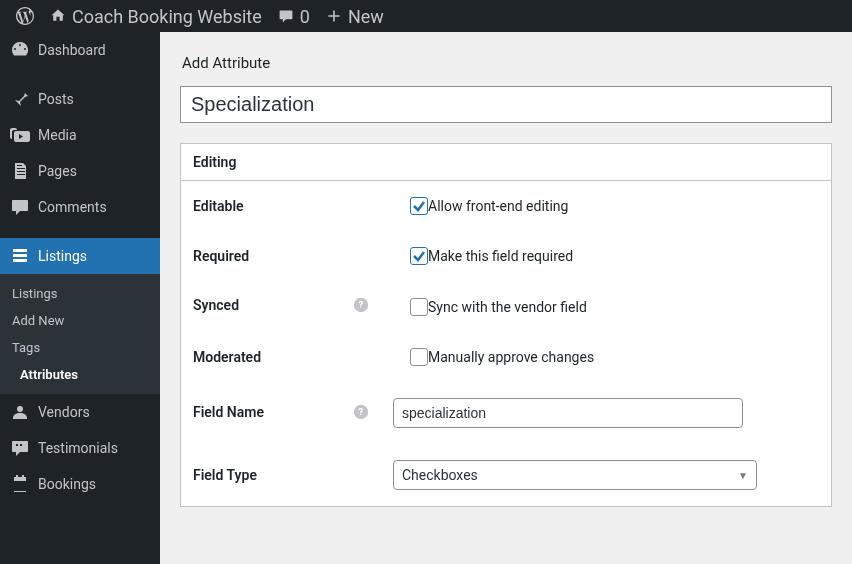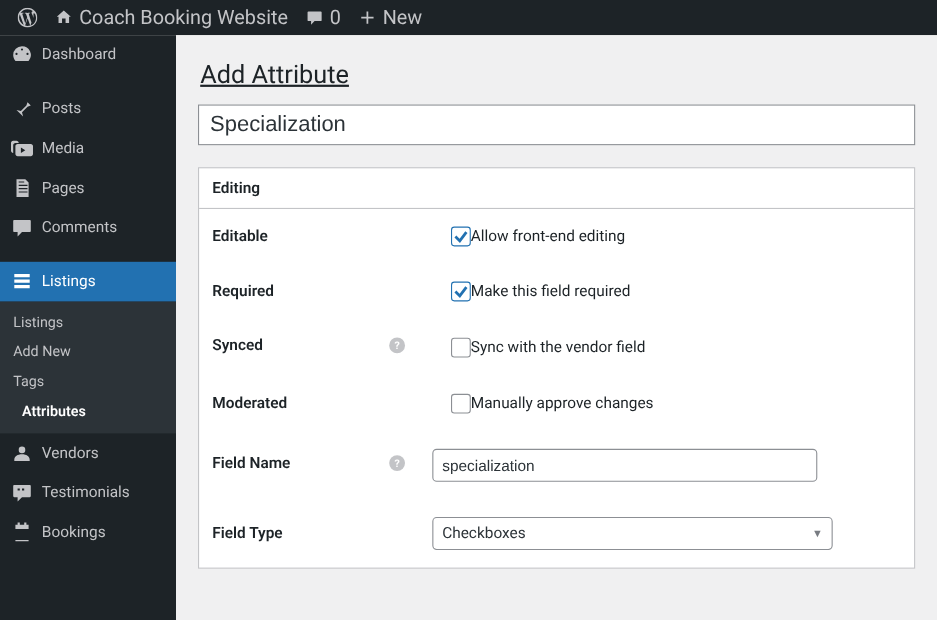--- a/index.html
+++ b/index.html
@@ -19,21 +19,21 @@
   .menu-item svg { fill: currentColor; width: 20px; height: 20px; margin-right: 8px; flex-shrink: 0; }
   .menu-item.current { background: #2271b1; color: #fff; position: relative; }
   .menu-item.current::after { content: ""; position: absolute; right: -8px; top: 50%; margin-top: -8px; border: 8px solid transparent; border-right-color: #f0f0f1; }
   .submenu { background: #2c3338; padding: 6px 0; }
   .submenu .sub-item { padding: 6px 12px; font-size: 13px; color: #c3c4c7; cursor: pointer; }
   .submenu .sub-item.current { color: #fff; font-weight: 600; padding-left: 20px; }
   .menu-sep { height: 5px; margin: 4px 0; display: block; }
 
   
   .content { flex: 1; padding: 10px 20px 20px 20px; overflow: hidden; background: #f0f0f1; }
-  h1.page-title { font-size: 23px; font-weight: 400; margin: 12px 0 14px 2px; color: #1d2327; text-decoration: underline; }
+  h1.page-title { font-size: 15px; font-weight: 400; margin: 12px 0 14px 2px; color: #1d2327; }
   .title-input { width: 100%; font-size: 20px; padding: 6px 10px; border: 1px solid #8c8f94; background: #fff; color: #2c3338; margin-bottom: 20px; }
   .panel { background: #fff; border: 1px solid #c3c4c7; }
   .panel-header { border-bottom: 1px solid #c3c4c7; padding: 10px 12px; font-weight: 600; font-size: 14px; }
   .form-table { width: 100%; border-collapse: collapse; }
   .form-table tr td { padding: 16px 12px; vertical-align: middle; }
   .form-table td.label { width: 200px; font-weight: 600; font-size: 14px; color: #1d2327; }
   .form-table td.label .help-icon { float: right; color: #c3c4c7; }
   .check-row { display: flex; align-items: center; font-size: 14px; color: #1d2327; padding-left: 17px; }
   .checkbox { width: 18px; height: 18px; border: 1px solid #8c8f94; border-radius: 3px; background: #fff; display: inline-flex; align-items: center; justify-content: center; cursor: pointer; flex-shrink: 0; }
   .checkbox.checked { border-color: #2271b1; }

